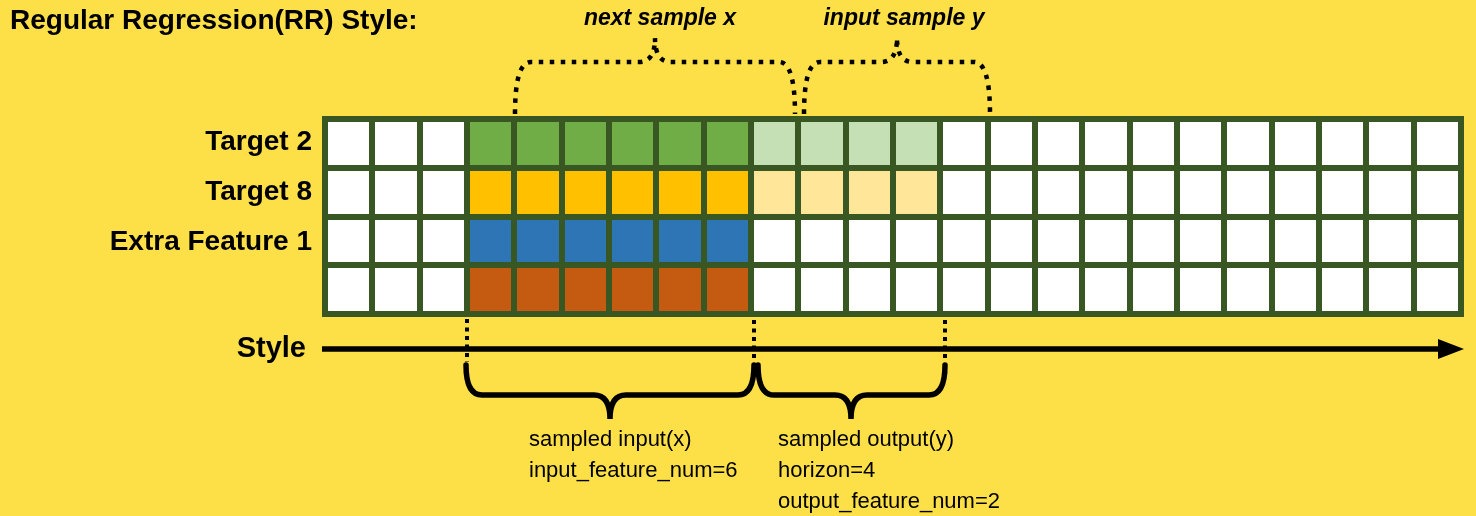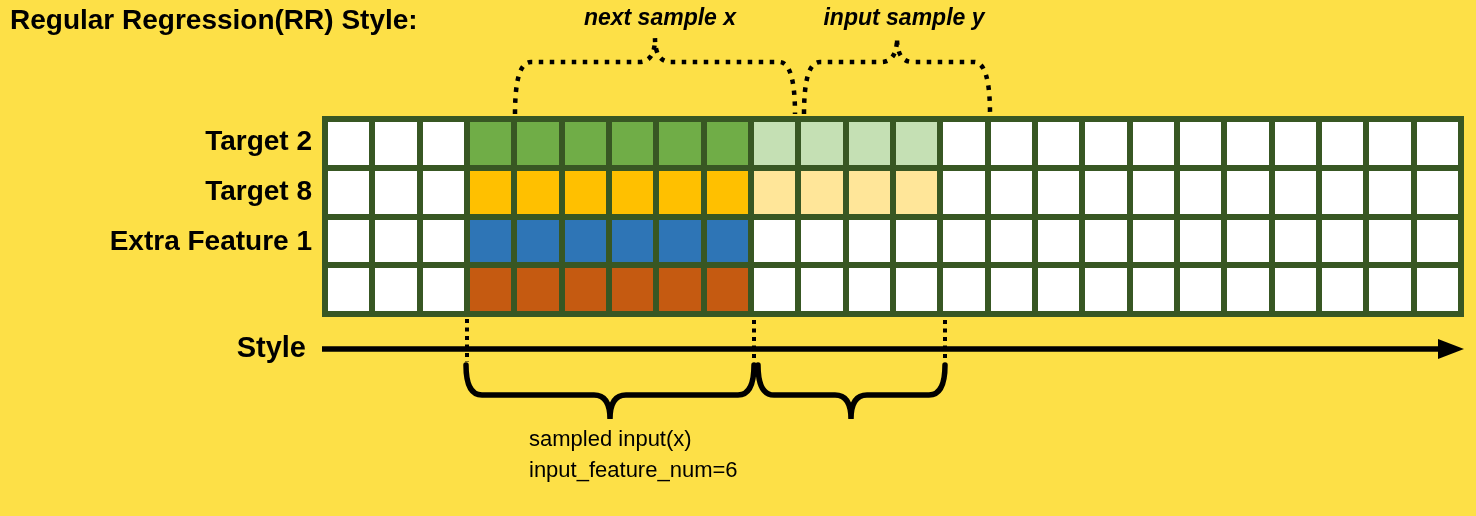--- a/index.html
+++ b/index.html
@@ -228,14 +228,19 @@
       <div class="cell" style="background: rgb(255, 255, 255);"></div>
       <div class="cell" style="background: rgb(255, 255, 255);"></div>
     </div>
 
   <div class="time-label">Style</div>
 
   <div class="caption" id="caption-input">
     <div>sampled input(x)</div>
     <div>input_feature_num=6</div>
   </div>
+  <div class="caption" id="caption-output">
+    <div>sampled output(y)</div>
+    <div>horizon=4</div>
+    <div>output_feature_num=2</div>
+  </div>
 
 </div>
 
 </body></html>

